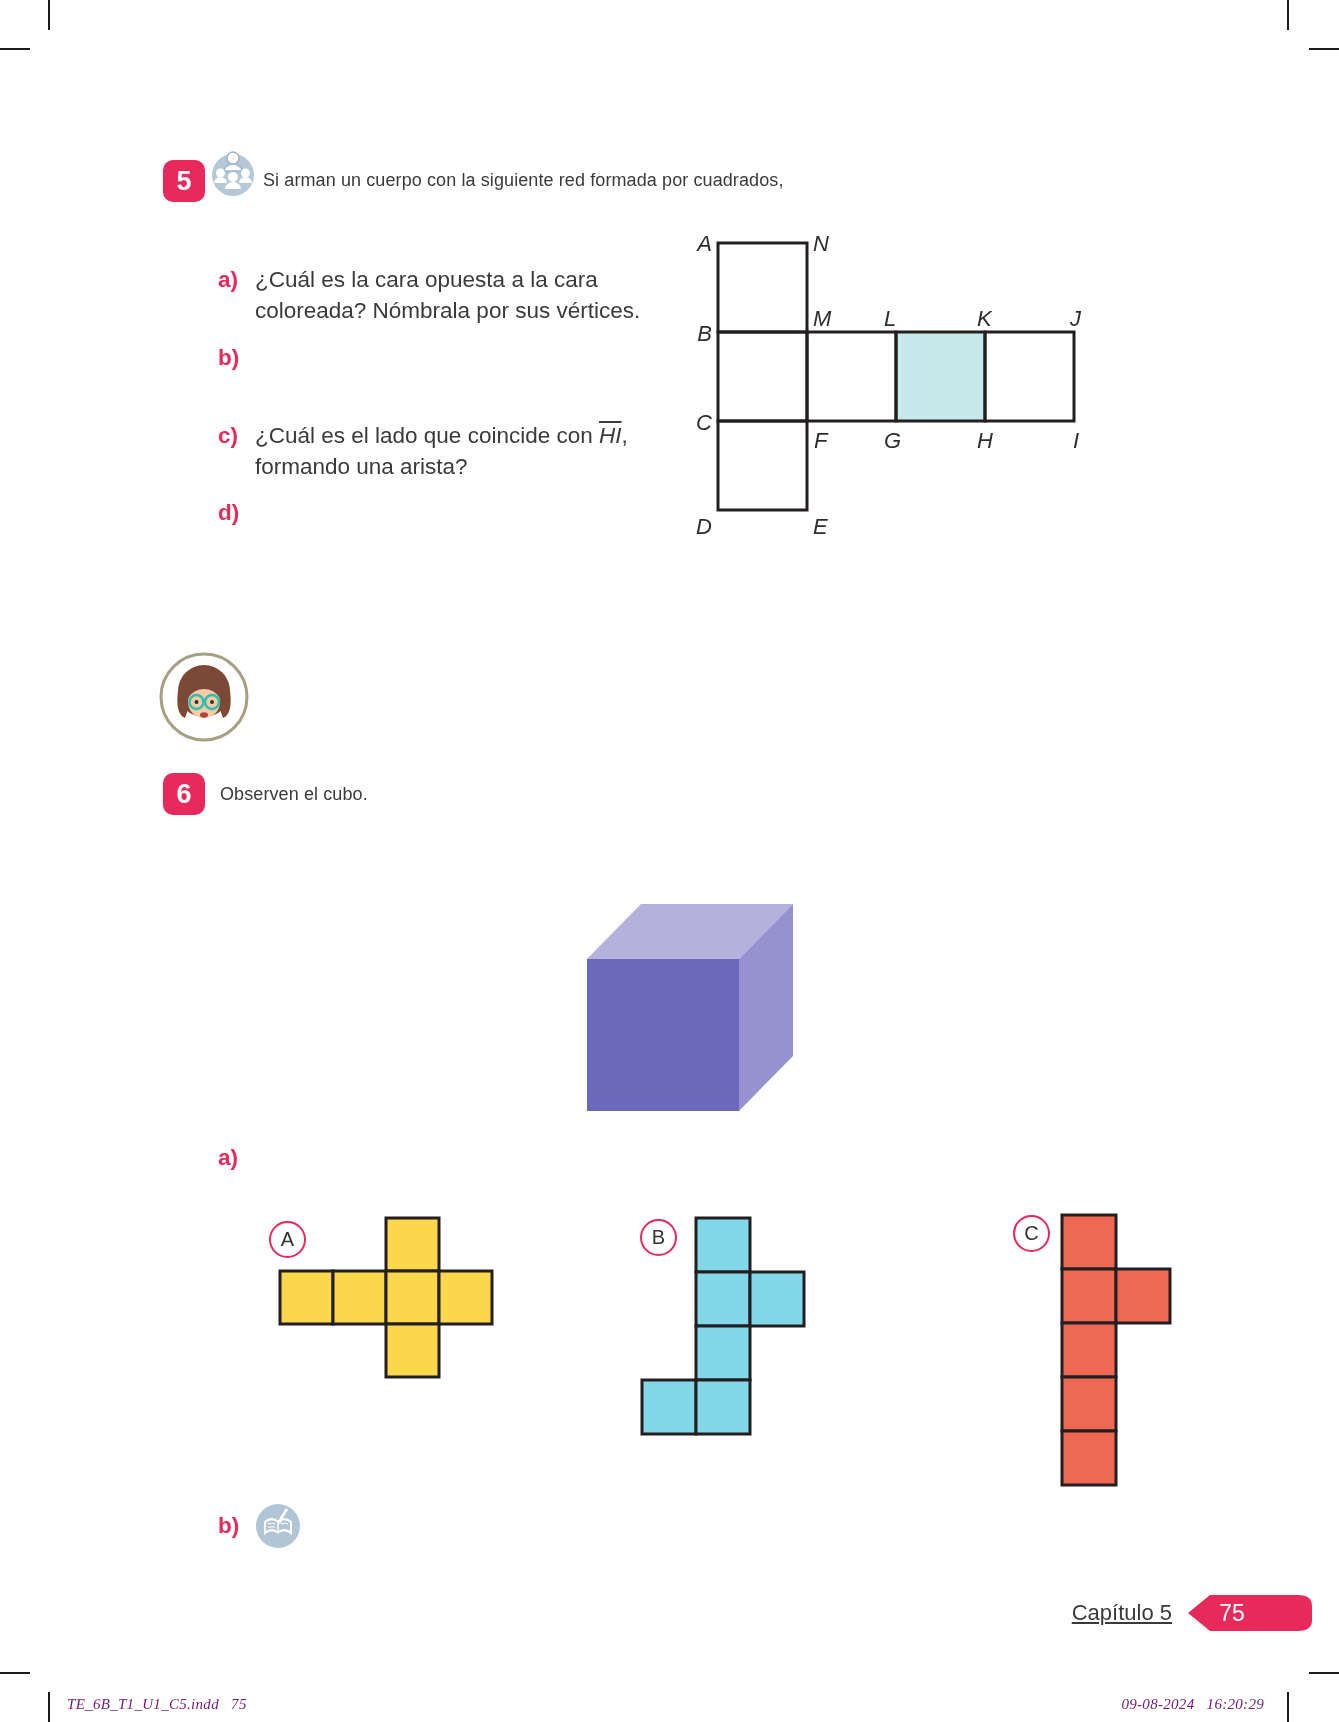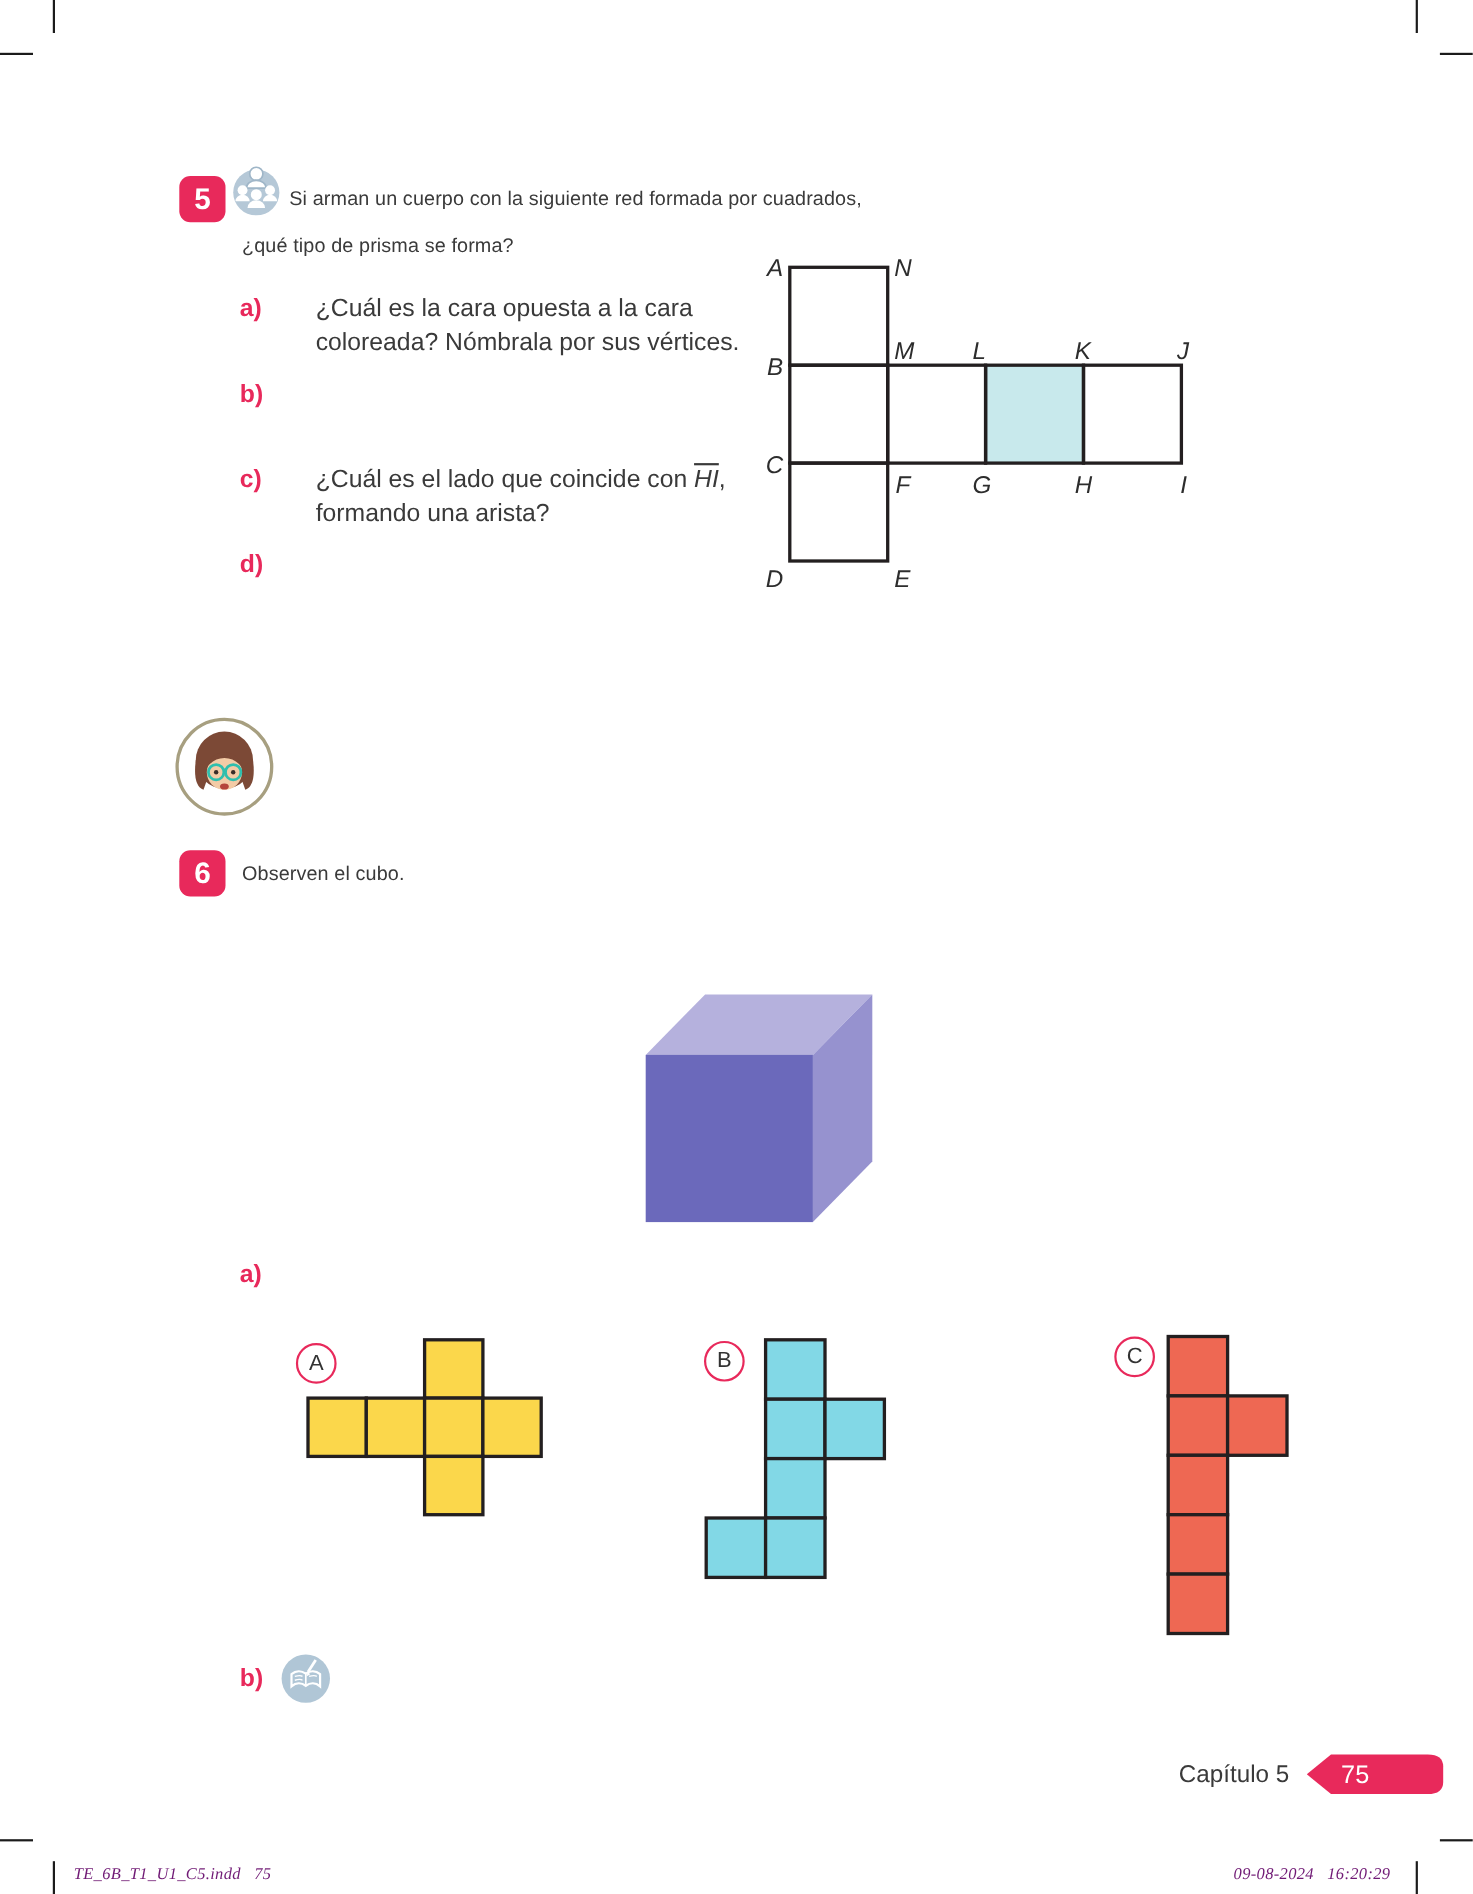--- a/index.html
+++ b/index.html
@@ -11,31 +11,31 @@
   html,body{margin:0;padding:0;background:#fff;}
   .page{position:relative;width:1339px;height:1722px;background:#fff;overflow:hidden;
         font-family:"Liberation Sans",sans-serif;color:var(--c-text);}
   .abs{position:absolute;}
   .crop{position:absolute;background:#1b1b1b;}
   .badge{width:42px;height:42px;border-radius:10px;background:var(--c-accent);color:#fff;
          font-size:27px;font-weight:bold;display:flex;align-items:center;justify-content:center;}
   .intro{font-size:18px;line-height:31px;letter-spacing:.1px;}
   .q-item{display:flex;font-size:22.5px;line-height:31px;}
   .q-letter{color:var(--c-accent);font-weight:bold;width:37px;flex:none;}
-  .q-text{white-space:pre-line;margin-left:32px;}
+  .q-text{white-space:pre-line;}
   .math{font-style:italic;}
   .over{text-decoration:overline;}
   .inline-q{display:flex;align-items:center;font-size:22.5px;}
   .net-label-circle{position:absolute;width:33px;height:33px;border:2.5px solid var(--c-accent);
          border-radius:50%;display:flex;align-items:center;justify-content:center;
          font-size:20px;color:#333;background:#fff;}
   .callout-box{position:absolute;background:var(--c-callout-bg);border-radius:14px;
          box-shadow:5px 6px 0 rgba(167,162,143,.38);}
   .callout-text{font-size:21.5px;line-height:60px;padding-left:50px;white-space:nowrap;}
-  .chapter{font-size:22px;text-align:right;}
+  .chapter{font-size:22px;text-align:right;text-decoration:underline;}
   .printline{font-family:"Liberation Serif",serif;font-size:15px;color:#701a75;
          letter-spacing:.3px;white-space:pre;font-style:italic;}
   .netlbl{font-family:"Liberation Sans",sans-serif;font-style:italic;font-size:22px;fill:#2d2d2d;}
   svg{display:block;}
 </style>
 </head>
 <body>
 
 <div class="page">
 
@@ -56,21 +56,20 @@
     <path d="M14,21 a9,7 0 0,1 18,0 z" fill="#fff" stroke="#9fb6c8" stroke-width="1.5"></path>
     <circle cx="10.5" cy="23" r="4.5" fill="#fff"></circle>
     <path d="M4,33 a6.5,6 0 0,1 13,0 z" fill="#fff"></path>
     <circle cx="35.5" cy="23" r="4.5" fill="#fff"></circle>
     <path d="M29,33 a6.5,6 0 0,1 13,0 z" fill="#fff"></path>
     <circle cx="23" cy="27" r="5" fill="#fff"></circle>
     <path d="M15,39 a8,7 0 0,1 16,0 z" fill="#fff"></path>
   </svg>
 
   <div class="intro abs" style="left:263px;top:165px">Si arman un cuerpo con la siguiente red formada por cuadrados,</div>
-  <div class="intro abs" style="left:220px;top:208px">¿qué tipo de prisma se forma?</div>
 
   <div class="q-item abs" style="left:218px;top:264px;width:470px">
     <span class="q-letter">a)</span>
     <span class="q-text"><span>¿Cuál es la cara opuesta a la cara
 coloreada? Nómbrala por sus vértices.</span><span class="math"></span><span></span></span>
   </div>
   <div class="q-item abs" style="left:218px;top:342px;width:470px">
     <span class="q-letter">b)</span>
   </div>
   <div class="q-item abs" style="left:218px;top:420px;width:470px">

